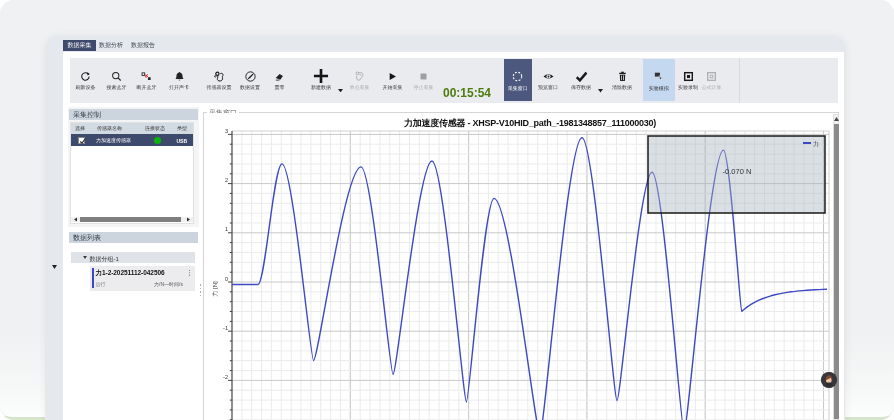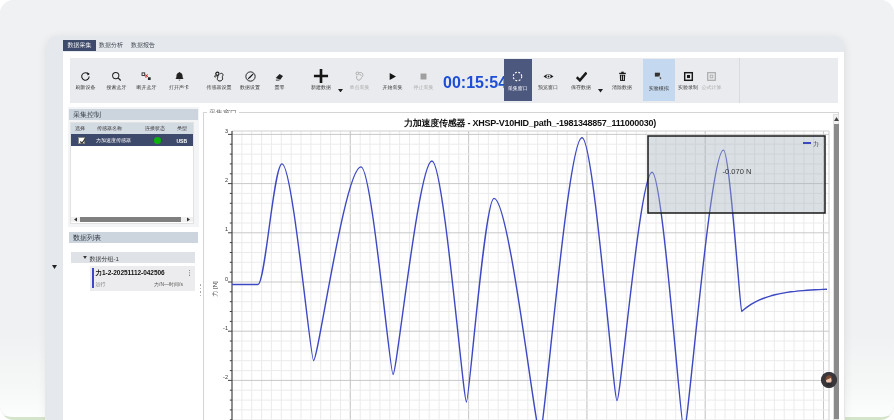--- a/index.html
+++ b/index.html
@@ -11,21 +11,21 @@
 .win { position:absolute; left:47px; top:36px; width:797px; height:384px; background:#e5e9ed; border-radius:10px 10px 0 0; box-shadow:0 2px 10px rgba(0,0,0,0.10); }
 .tab { position:absolute; top:4px; height:10.5px; font-size:6px; line-height:10.5px; color:#3a3f4a; text-align:center; }
 .tab.act { background:#3e4a6b; color:#fff; }
 .pane { position:absolute; left:16px; top:16px; width:781px; height:368px; background:#ffffff; }
 
 .tbar { position:absolute; left:23px; top:22px; width:768px; height:45px; background:#e9ebee; }
 .tbi { position:absolute; width:44px; text-align:center; color:#2b2b2b; }
 .tbi svg.ticon { margin-top:2.5px; vertical-align:top; }
 .tbi .lb { font-size:5px; line-height:7px; margin-top:2px; white-space:nowrap; color:#3c3c3c; }
 .tbi.dis .lb { color:#ababab; }
-.timer { position:absolute; font-size:16px; letter-spacing:-0.4px; font-weight:bold; color:#1d4ed8; letter-spacing:0px; }
+.timer { position:absolute; font-size:12px; letter-spacing:-0.4px; font-weight:bold; color:#4d7c0f; letter-spacing:0px;margin-top:12px; }
 .dbtn { position:absolute; background:#4d587e; color:#fff; text-align:center; }
 .dbtn .lb { font-size:5px; color:#fff; margin-top:2px; }
 .lbtn { position:absolute; background:#c4d8ef; text-align:center; }
 .lbtn .lb { font-size:5px; color:#333; margin-top:2px; }
 .sep { position:absolute; width:1px; background:#d8dadd; }
 
 .phead { position:absolute; background:#ccd5de; color:#323844; font-size:7px; line-height:11px; padding-left:4px; }
 .tblh { position:absolute; background:#d2dae2; color:#333; font-size:5px; }
 .selrow { position:absolute; background:#3e4a6b; color:#fff; font-size:5px; }
 .hscroll { position:absolute; height:5px; background:#f0f0f0; }

